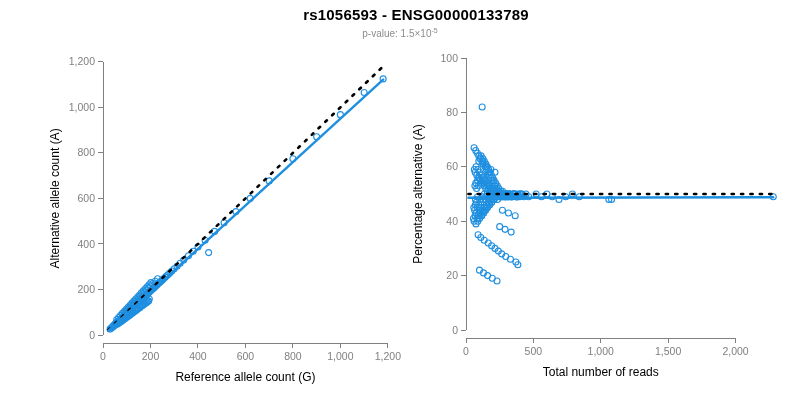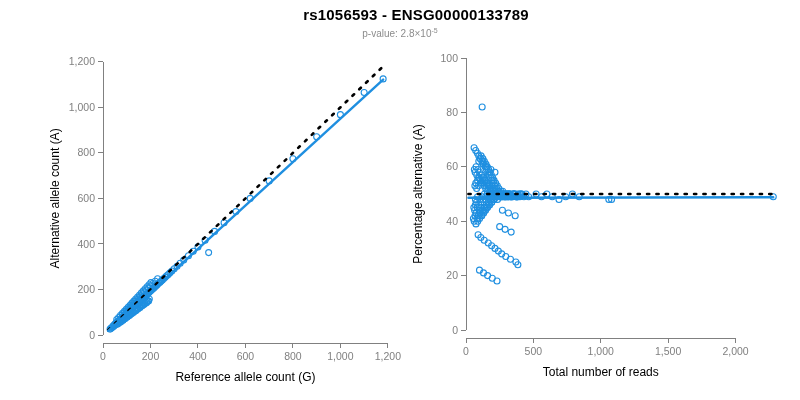--- a/index.html
+++ b/index.html
@@ -52,21 +52,21 @@
   .pt { fill: none; stroke: #1f8fe0; stroke-width: 1.1; }
   .fitline { stroke: #1f8fe0; stroke-width: 2.4; fill: none; stroke-linecap: round; }
   .refline { stroke: #000000; stroke-width: 2.6; fill: none; stroke-dasharray: 2.2 7.2; stroke-linecap: round; }
 </style>
 </head>
 <body>
 
 <div id="figure">
 
   <div class="fig-title">rs1056593 - ENSG00000133789</div>
-  <div class="fig-subtitle"><span>p-value: 2.8×10</span><sup>-5</sup></div>
+  <div class="fig-subtitle"><span>p-value: 1.5×10</span><sup>-5</sup></div>
 
   <svg id="plots" width="800" height="400" viewBox="0 0 800 400" xmlns="http://www.w3.org/2000/svg">
     <g id="panel-left">
         <path d="M 103 61.82926829268291 L 103 335" class="axis-line"></path>
         <path d="M 98 335 L 103 335" class="axis-line"></path>
         <text x="95" y="338.6" text-anchor="end" class="tick-label">0</text>
         <path d="M 98 289.4715447154472 L 103 289.4715447154472" class="axis-line"></path>
         <text x="95" y="293.0715447154472" text-anchor="end" class="tick-label">200</text>
         <path d="M 98 243.9430894308943 L 103 243.9430894308943" class="axis-line"></path>
         <text x="95" y="247.5430894308943" text-anchor="end" class="tick-label">400</text>

